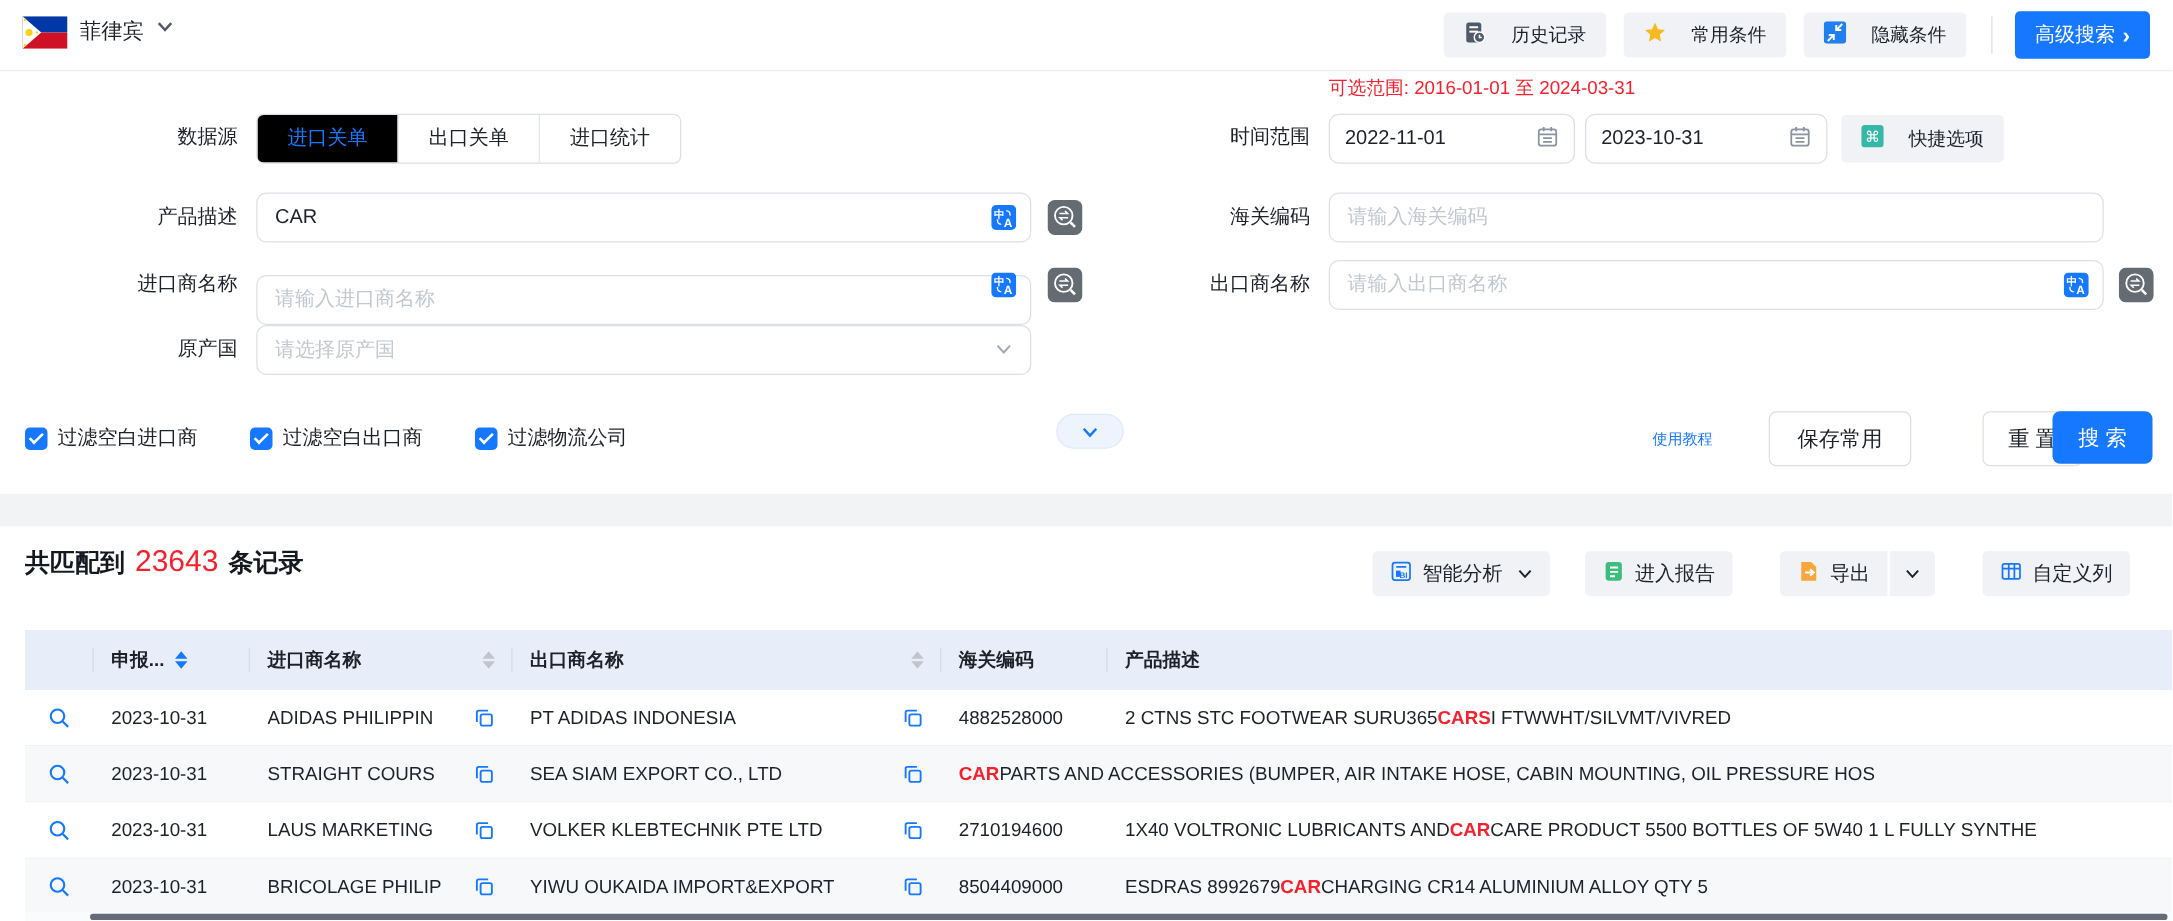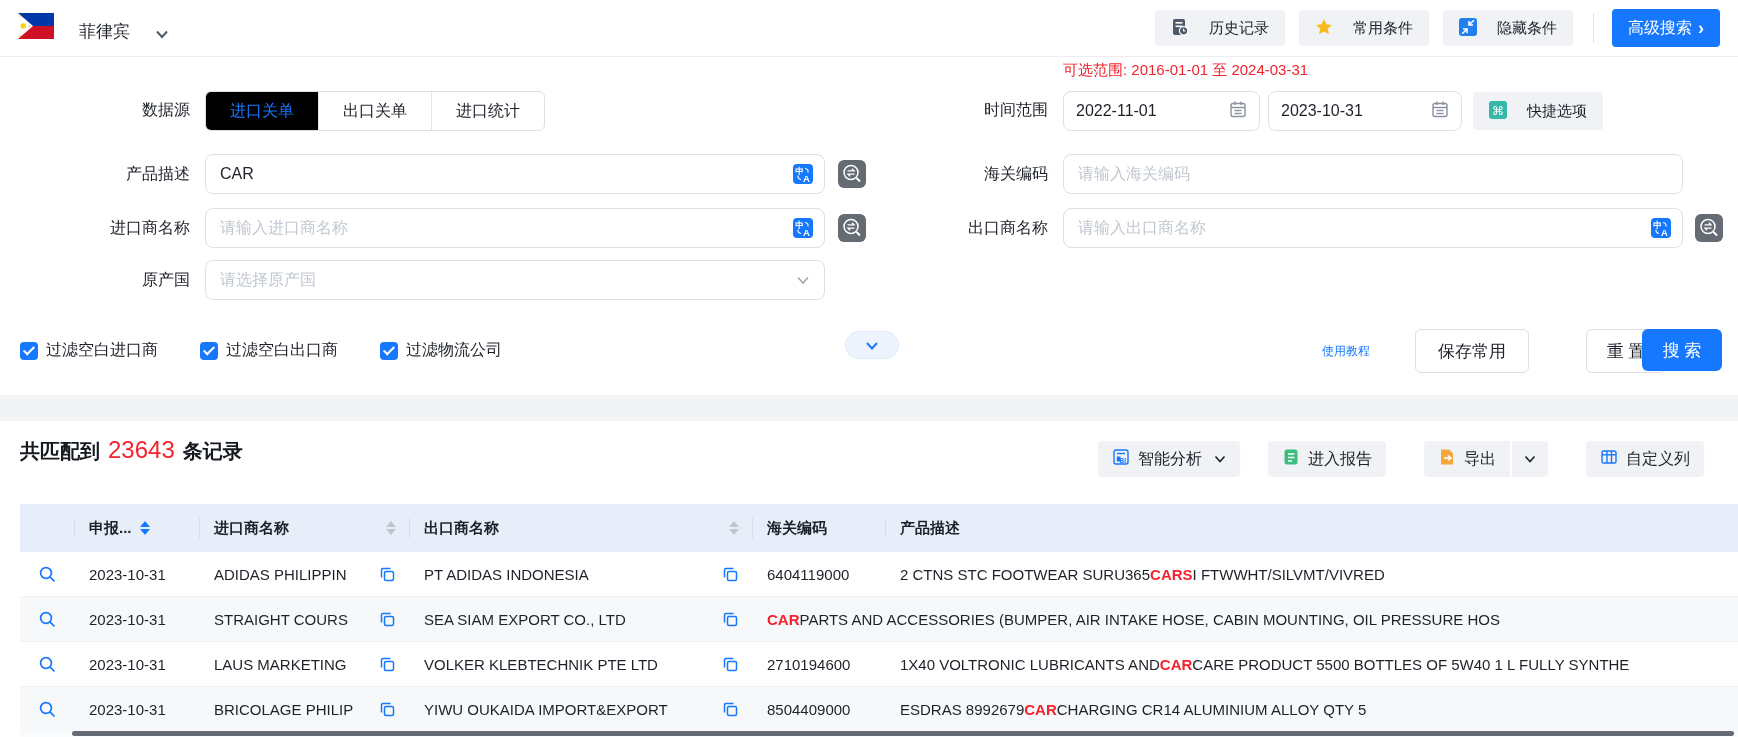--- a/index.html
+++ b/index.html
@@ -2,21 +2,21 @@
 <html><head>
 <meta charset="utf-8">
 <style>
   html,body{margin:0;padding:0;background:#fff;}
   .page{position:relative;width:1738px;height:737px;overflow:hidden;
         font-family:"Liberation Sans","DejaVu Sans",sans-serif;color:#1d2129;background:#fff;}
 
   
   .topbar{position:absolute;left:0;top:0;right:0;height:57px;display:flex;align-items:center;
           padding:0 18px;box-sizing:border-box;border-bottom:1px solid #eceef1;background:#fff;}
-  .country{display:flex;align-items:flex-end;gap:25px;cursor:pointer;}
+  .country{display:flex;align-items:flex-start;gap:10px;cursor:pointer;}
   .country-name{font-size:17px;font-weight:500;color:#1f2329;}
   .spacer{flex:1;}
   .soft-btn{height:36px;padding:0 16px;background:#f1f2f6;border-radius:4px;display:flex;
             align-items:center;gap:20px;font-size:15px;color:#1d2129;margin-left:14px;cursor:pointer;}
   .v-divider{width:1px;height:30px;background:#dcdfe6;margin:0 18px 0 20px;}
   .primary-btn{height:38px;padding:0 16px;background:var(--primary,#1677ff);color:#fff;border-radius:4px;
             display:flex;align-items:center;gap:6px;font-size:16px;cursor:pointer;}
   .adv-arrow{font-size:18px;font-weight:bold;line-height:1;}
 
   
@@ -224,21 +224,21 @@
         <path d="M9.5 10.8 h6.5 l-2 -2" stroke="#fff" stroke-width="1.3" fill="none"></path>
         <path d="M16.5 14.2 h-6.5 l2 2" stroke="#fff" stroke-width="1.3" fill="none"></path>
         <line x1="18.5" y1="18" x2="22" y2="21.5" stroke="#fff" stroke-width="2"></line>
       </svg>
   </span>
 
   <div class="lbl" style="left:878px;top:154px;line-height:40px;">海关编码</div>
   <input class="text-input" style="left: 1063px; top: 154px; padding-right: 14px;" placeholder="请输入海关编码">
 
   <div class="lbl" style="left:20px;top:208px;line-height:40px;">进口商名称</div>
-  <input class="text-input" style="left: 205px; top: 208px;" placeholder="请输入进口商名称">
+  <input class="text-input" style="left: 205px; top: 220px;" placeholder="请输入进口商名称">
   <span class="in-icon" style="left:793px;top:218px;">
     <svg width="20" height="20">
         <rect width="20" height="20" rx="4" fill="#1677ff"></rect>
         <text x="6.5" y="10" font-size="8.5" fill="#fff" text-anchor="middle" font-weight="bold">中</text>
         <text x="13.5" y="17.5" font-size="9.5" fill="#fff" text-anchor="middle" font-weight="bold">A</text>
         <path d="M12 4.5 q3.5 0.5 3 4" stroke="#fff" fill="none" stroke-width="1.1"></path>
         <path d="M8 15.5 q-3.5 -0.5 -3 -4" stroke="#fff" fill="none" stroke-width="1.1"></path>
       </svg>
   </span>
   <span class="swap-btn" style="left:838px;top:214px;">
@@ -429,21 +429,21 @@
       <span class="cell-flex">
         <span class="cell-text">PT ADIDAS INDONESIA</span>
         <span class="copy-btn">
           <svg width="17" height="17" fill="none" stroke="#1677ff" stroke-width="1.5">
                   <rect x="5.5" y="5.5" width="9" height="9" rx="1.5"></rect>
                   <path d="M11.5 2.5 h-7.5 a1.5 1.5 0 0 0 -1.5 1.5 v7.5"></path>
                 </svg>
         </span>
       </span>
     </div>
-    <div class="td c4">6404119000</div>
+    <div class="td c4">4882528000</div>
     <div class="td c5">
             <span>2 CTNS STC FOOTWEAR SURU365 </span>
             <span class="hl">CARS</span>
             <span> I FTWWHT/SILVMT/VIVRED</span>
           </div>
   </div>
 
   <div class="trow">
     <div class="td c0">
       <span style="line-height:0;cursor:pointer;">

